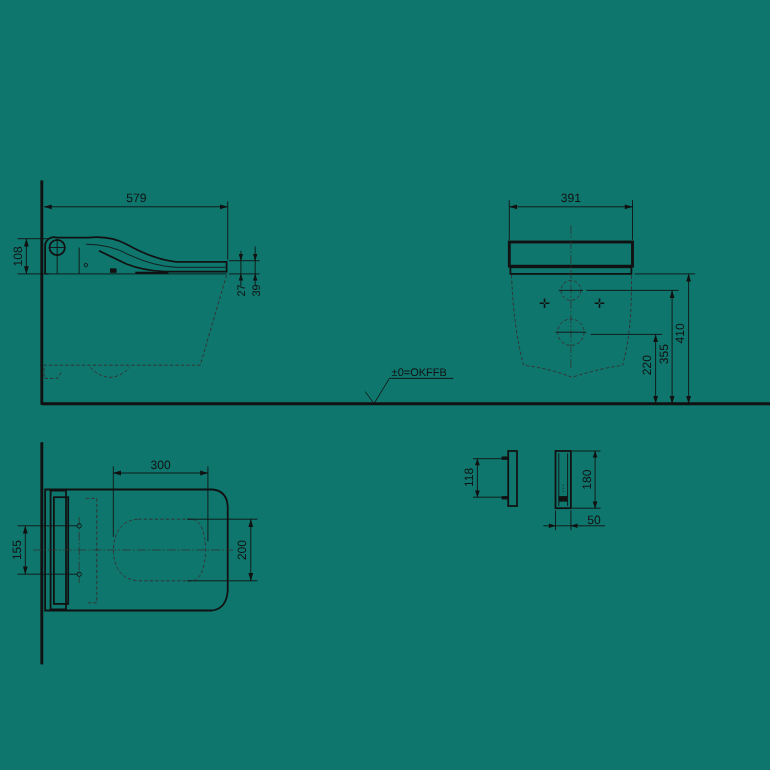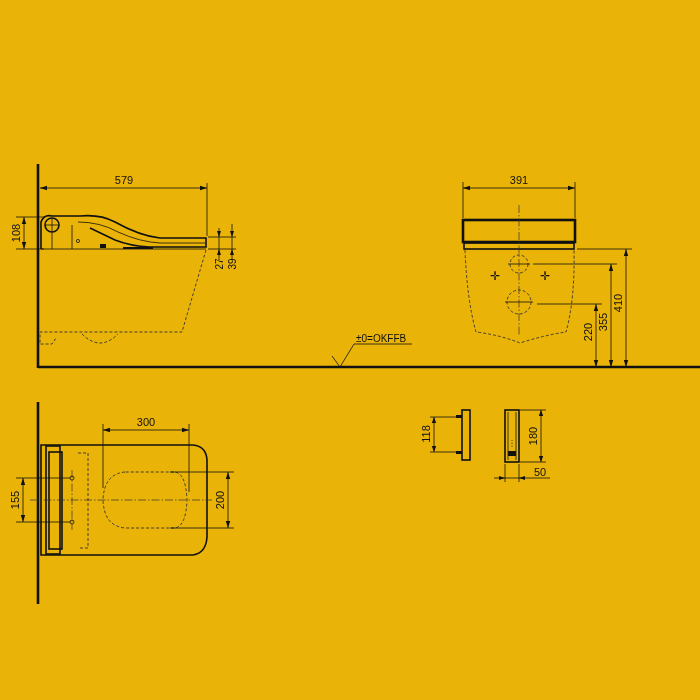--- a/index.html
+++ b/index.html
@@ -1,17 +1,17 @@
 <!DOCTYPE html>
 <html><head>
 <meta charset="utf-8">
 <style>
   html, body { margin:0; padding:0; background:#ffffff; }
   body { width:700px; height:700px; overflow:hidden; font-family:"Liberation Sans", sans-serif; }
-  #canvas { position:relative; width:700px; height:700px; background:#eab308; }
+  #canvas { position:relative; width:700px; height:700px; background:#0f766e; }
   svg { position:absolute; left:0; top:0; }
   .dim { font-family:"Liberation Sans", sans-serif; font-size:11px; fill:#111; }
   .thin { stroke:#111; stroke-width:0.8; fill:none; }
   .thick { stroke:#111; stroke-width:2.6; fill:none; }
   .med { stroke:#111; stroke-width:1.6; fill:none; }
   .dash { stroke:#333; stroke-width:0.9; fill:none; stroke-dasharray:3 2; }
   .center { stroke:#333; stroke-width:0.7; fill:none; stroke-dasharray:8 2 1.5 2; }
   .solid { fill:#111; }
 </style>
 </head>

